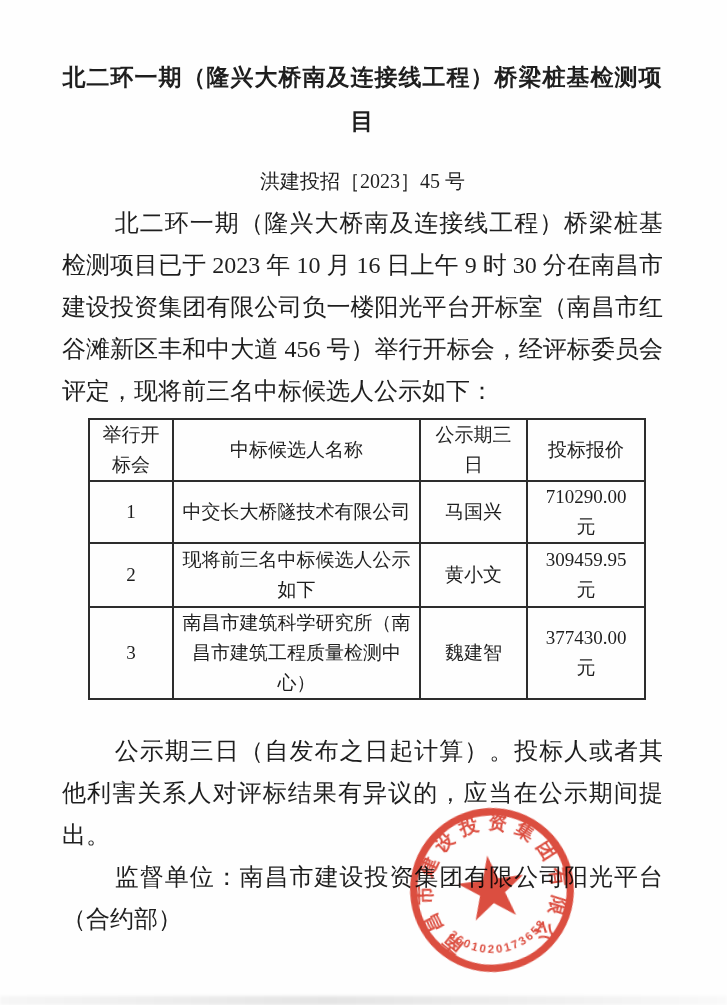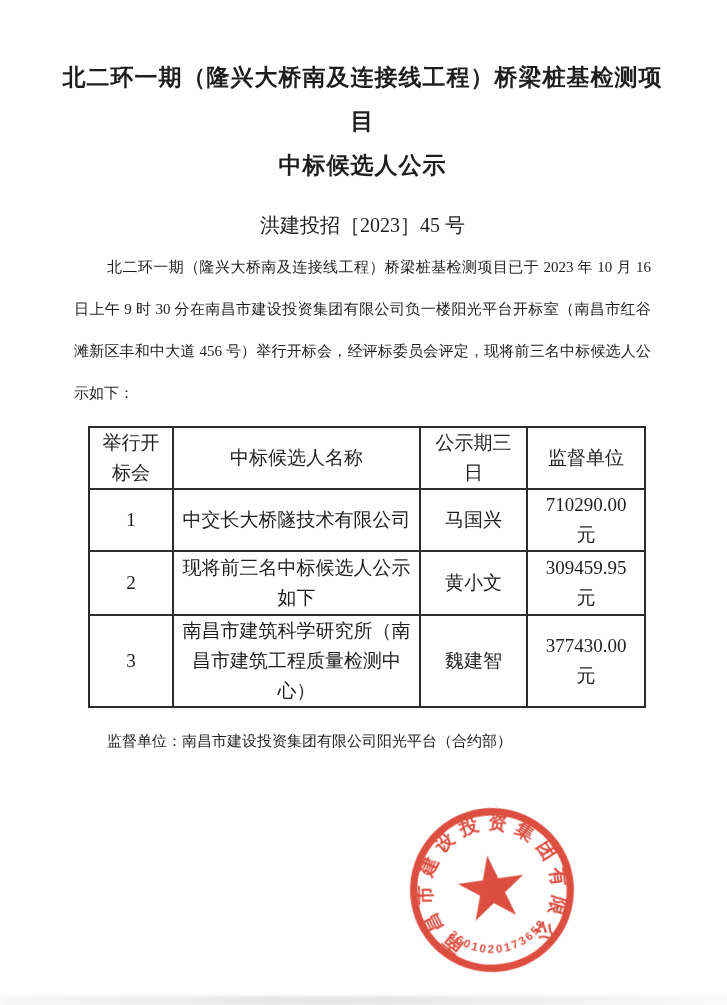--- a/index.html
+++ b/index.html
@@ -11,21 +11,21 @@
     color:#1e1e1e;
     overflow:hidden;
   }
   .content { padding:56px 64px 0 62px; }
 
   .title { margin:0; font-size:23px; font-weight:bold; text-align:center; letter-spacing:1px; }
   .title .tline { display:block; line-height:44px; }
 
   .doc-no { text-align:center; font-size:20px; line-height:34px; margin-top:20px; }
 
-  .body { font-size:15px; line-height:42px; text-align:justify; margin:12px; }
+  .body { font-size:24px; line-height:42px; text-align:justify; margin:0; }
   .indent { text-indent:2.2em; }
   .para1 { margin-top:4px; }
   .para2 { margin-top:30px; }
 
   table.btable {
     border-collapse:collapse; table-layout:fixed;
     margin:6px 0 0 26px;
   }
   .btable th, .btable td {
     border:2px solid #2d2d2d;
@@ -59,40 +59,39 @@
   }
 </style>
 </head>
 <body>
 
 <div class="page">
   <div class="content">
 
     <h1 class="title">
       <span class="tline">北二环一期（隆兴大桥南及连接线工程）桥梁桩基检测项目</span>
-      <span class="tline">中标候选人公示</span>
     </h1>
 
     <div class="doc-no">洪建投招［2023］45 号</div>
 
     <p class="body indent para1">北二环一期（隆兴大桥南及连接线工程）桥梁桩基检测项目已于 2023 年 10 月 16 日上午 9 时 30 分在南昌市建设投资集团有限公司负一楼阳光平台开标室（南昌市红谷滩新区丰和中大道 456 号）举行开标会，经评标委员会评定，现将前三名中标候选人公示如下：</p>
 
     <table class="btable">
       <colgroup>
         <col style="width:84px">
           <col style="width:247px">
           <col style="width:107px">
           <col style="width:118px">
       </colgroup>
       <thead>
         <tr>
           <th>举行开标会</th>
           <th>中标候选人名称</th>
           <th>公示期三日</th>
-          <th>监督单位</th>
+          <th>投标报价</th>
         </tr>
       </thead>
       <tbody>
         <tr class="r1">
           <td>1</td>
           <td>中交长大桥隧技术有限公司</td>
           <td>马国兴</td>
           <td>710290.00 元</td>
         </tr>
         <tr class="r2">
@@ -103,20 +102,21 @@
         </tr>
         <tr class="r3">
           <td>3</td>
           <td>南昌市建筑科学研究所（南昌市建筑工程质量检测中心）</td>
           <td>魏建智</td>
           <td>377430.00 元</td>
         </tr>
       </tbody>
     </table>
 
+    <p class="body indent para2">公示期三日（自发布之日起计算）。投标人或者其他利害关系人对评标结果有异议的，应当在公示期间提出。</p>
     <p class="body indent">监督单位：南昌市建设投资集团有限公司阳光平台（合约部）</p>
 
   </div>
 
   <svg class="seal" viewBox="0 0 160 160" aria-hidden="true">
     <circle cx="80" cy="80" r="74.5" fill="none" stroke-width="7" stroke="#d93a2b"></circle>
     <path id="sealArcName" d="M 51 130.2 A 58 58 0 1 1 109 130.2" fill="none"></path>
     <text class="seal-name" fill="#d93a2b">
       <textPath href="#sealArcName" startOffset="5">南昌市建设投资集团有限公司</textPath>
     </text>

